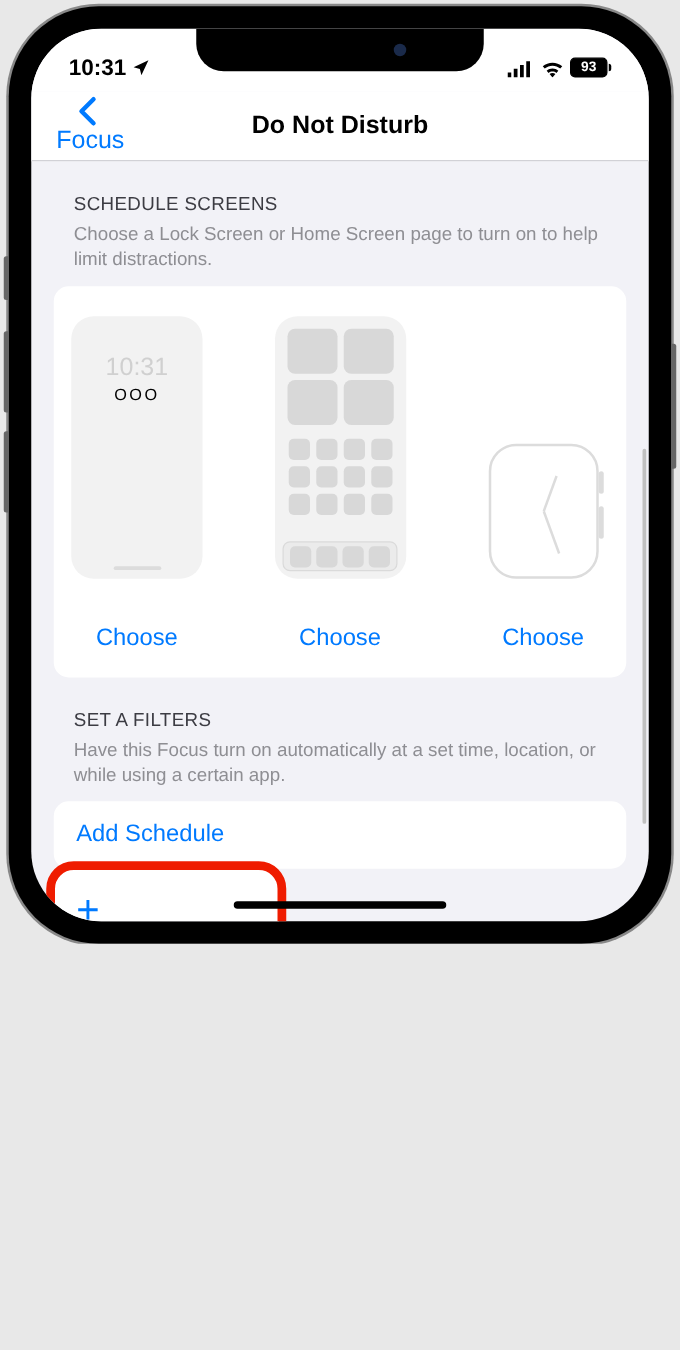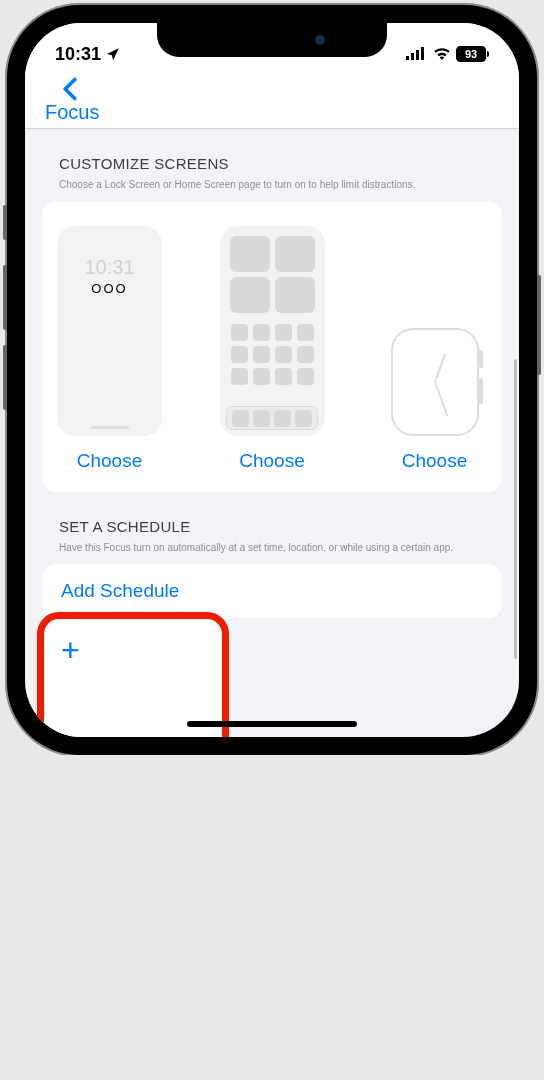--- a/index.html
+++ b/index.html
@@ -78,21 +78,21 @@
     }
     .status-left {
       font-size: 18px;
       font-weight: 600;
       display: flex;
       align-items: center;
       gap: 4px;
     }
     .status-right {
       display: flex;
-      align-items: flex-start;
+      align-items: flex-end;
       gap: 4px;
     }
     .nav-bar {
       height: 56px;
       background: #fff;
       border-bottom: 1px solid #d1d1d6;
       display: flex;
       align-items: center;
       padding: 0 16px;
       position: relative;
@@ -128,21 +128,21 @@
     }
     .section-header {
       padding: 26px 16px 6px;
       font-size: 15px;
       font-weight: 400;
       color: #3c3c43;
       letter-spacing: 0.3px;
     }
     .section-sub {
       padding: 0 16px 10px;
-      font-size: 10px;
+      font-size: 15px;
       color: #8e8e93;
       line-height: 1.35;
     }
     .card {
       background: #fff;
       border-radius: 12px;
     }
     .screens-card {
       padding: 24px 14px 20px;
       display: flex;
@@ -150,20 +150,21 @@
     }
     .screen-choice {
       display: flex;
       flex-direction: column;
       align-items: center;
       gap: 14px;
     }
     .choice-label {
       color: #007aff;
       font-size: 19px;
+      margin-top: 23px;
     }
     .mini-phone {
       width: 105px;
       height: 210px;
       border-radius: 18px;
       background: #f2f2f2;
       position: relative;
       display: flex;
       flex-direction: column;
       align-items: center;
@@ -358,26 +359,27 @@
       </div>
     </div>
 
     <div class="nav-bar">
       <div class="back-btn">
         <svg width="16" height="24" viewBox="0 0 12 20">
             <path fill="none" stroke="#007aff" stroke-width="3" stroke-linecap="round" stroke-linejoin="round" d="M10 2 L2 10 L10 18"></path>
           </svg>
         <span style="margin-left:4px;">Focus</span>
       </div>
+      <div class="nav-title">Do Not Disturb</div>
     </div>
 
     <div class="content">
       <div class="scroll-indicator"></div>
 
-      <div class="section-header">CUSTOMIZE SCREENS</div>
+      <div class="section-header">SCHEDULE SCREENS</div>
       <div class="section-sub">Choose a Lock Screen or Home Screen page to turn on to help limit distractions.</div>
 
       <div class="card screens-card">
         <div class="screen-choice">
           <div class="mini-phone">
             <div class="mtime">10:31</div>
             <div class="mdots">OOO</div>
             <div class="mhome"></div>
           </div>
           <div class="choice-label">Choose</div>
@@ -428,21 +430,21 @@
               <div class="watch-hands">
                   <div class="h1"></div>
                   <div class="h2"></div>
                 </div>
             </div>
           </div>
           <div class="choice-label">Choose</div>
         </div>
       </div>
 
-      <div class="section-header">SET A SCHEDULE</div>
+      <div class="section-header">SET A FILTERS</div>
       <div class="section-sub">Have this Focus turn on automatically at a set time, location, or while using a certain app.</div>
       <div class="card">
         <div class="action-row">Add Schedule</div>
       </div>
 
 
       <div class="filter-card">
         <div class="highlight-ring"></div>
         <div class="plus-icon">+</div>
         <div class="filter-label">Add Filter</div>

